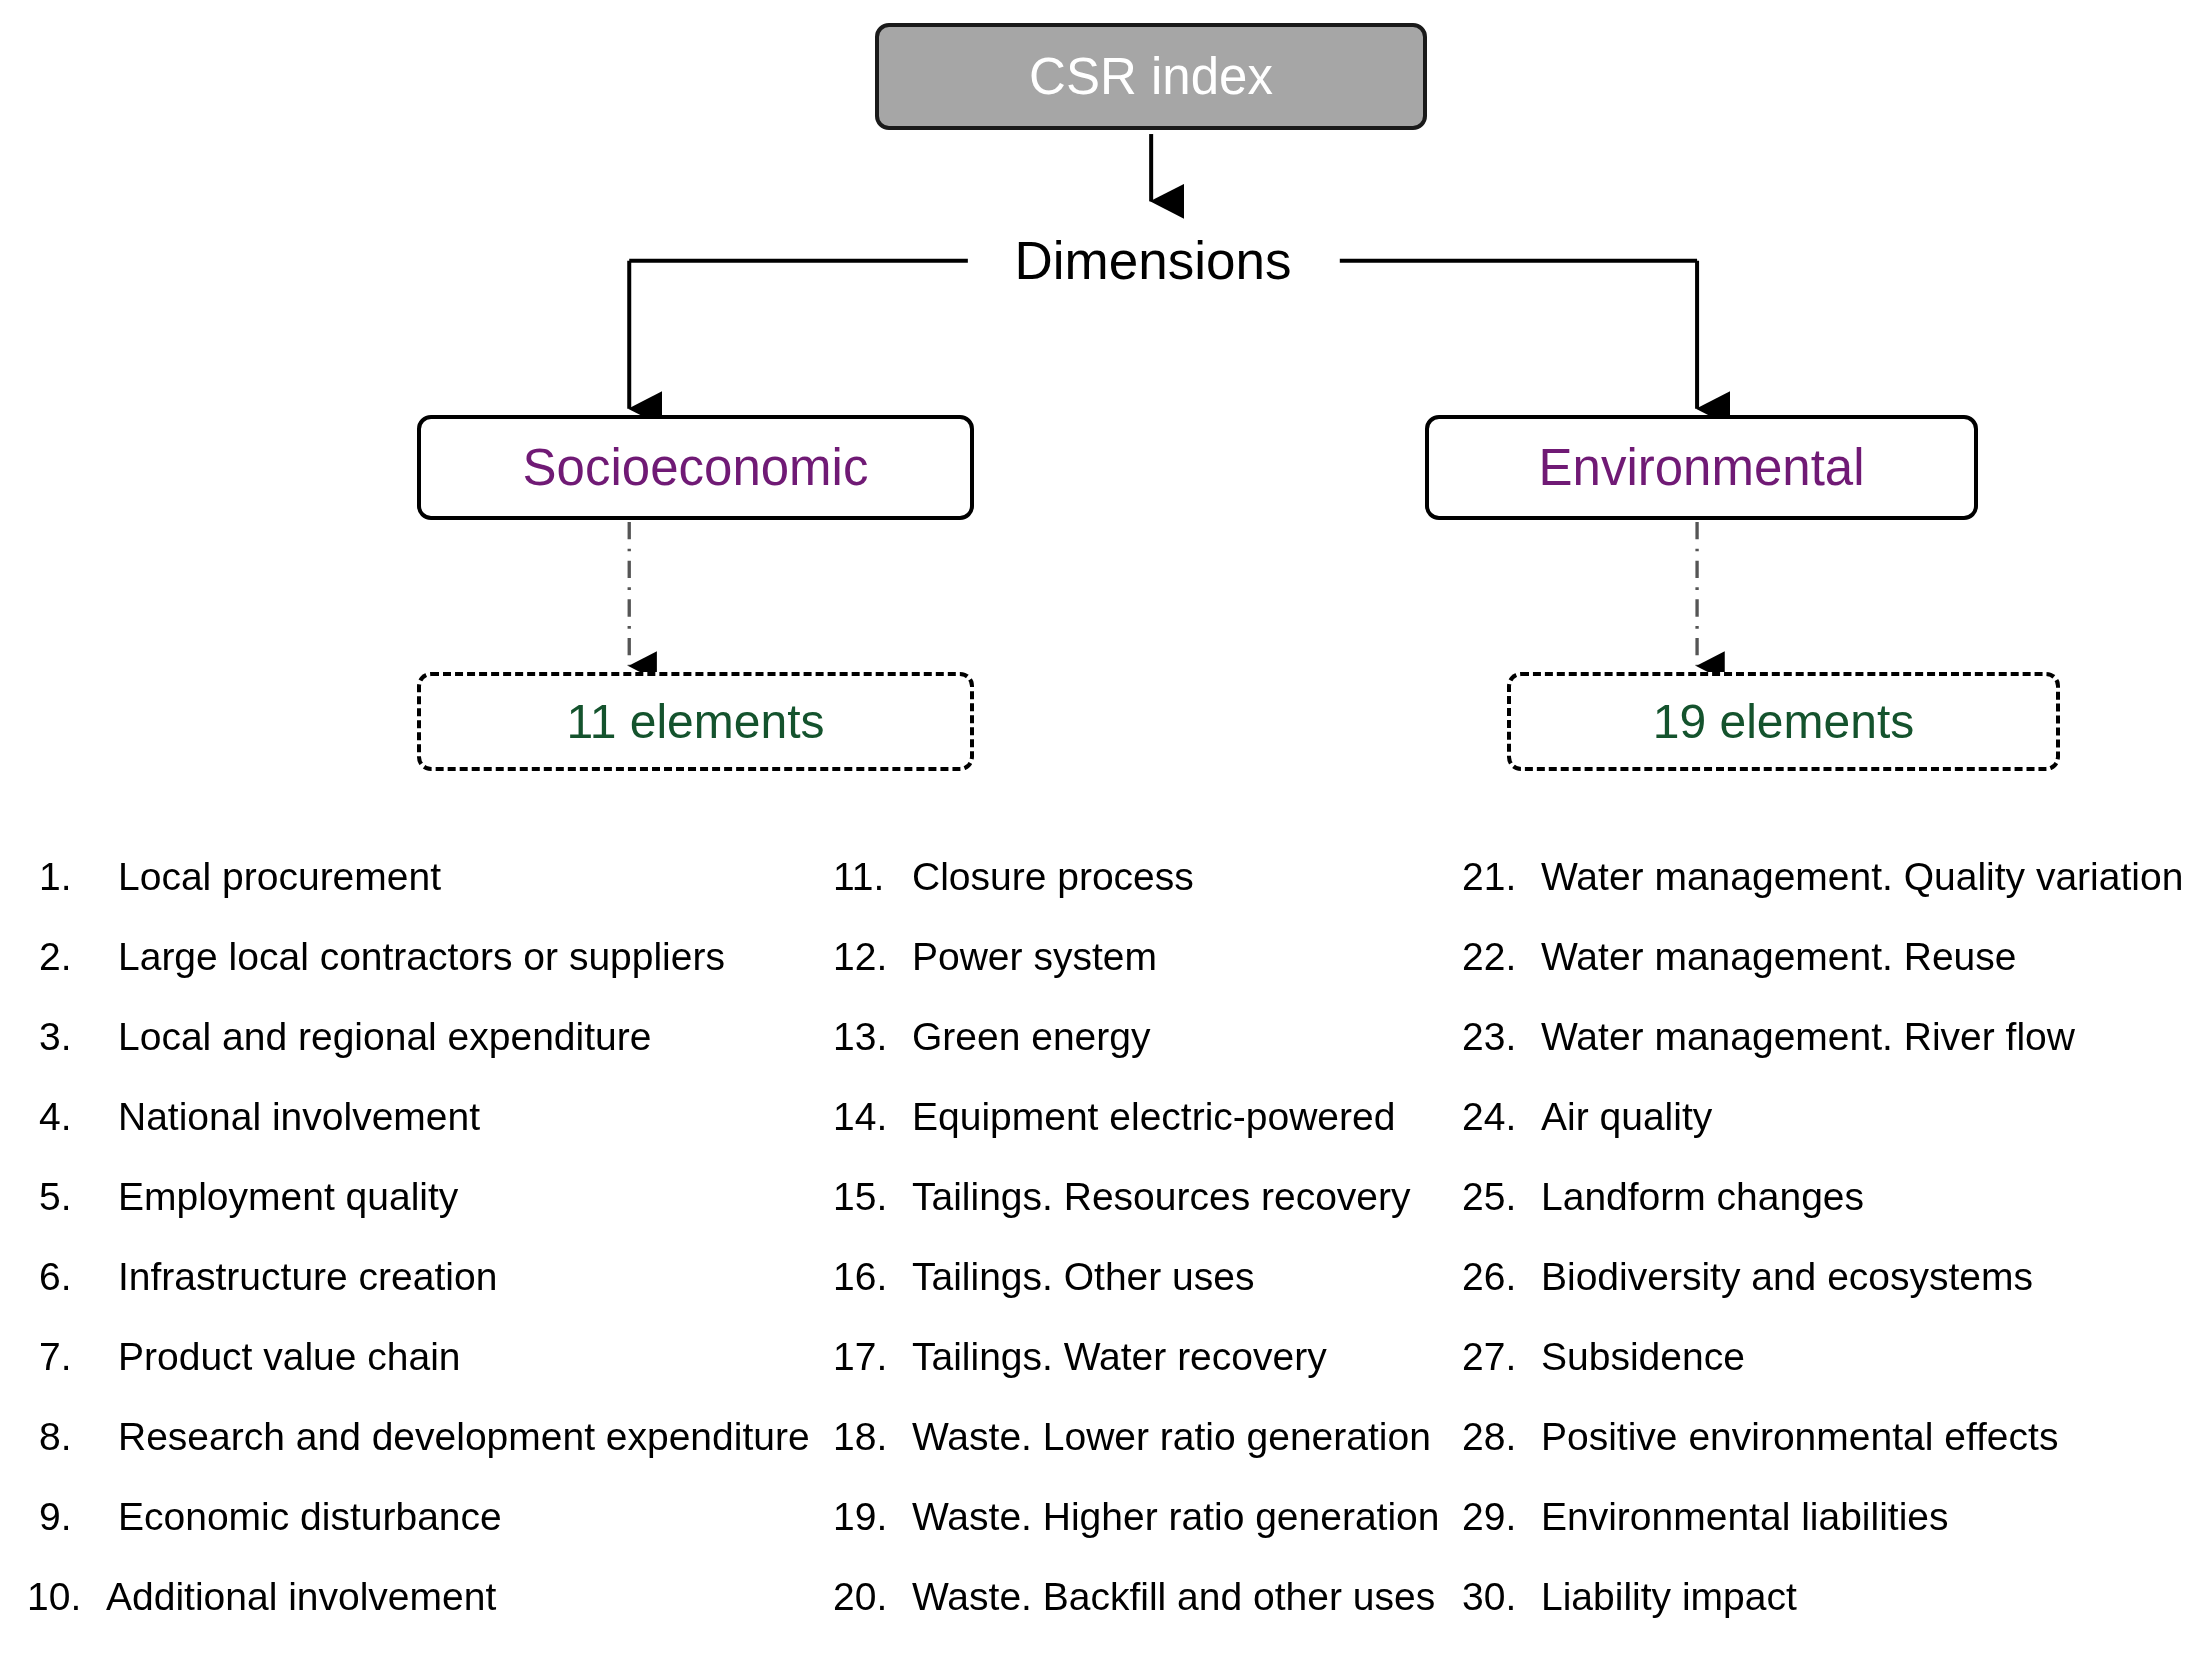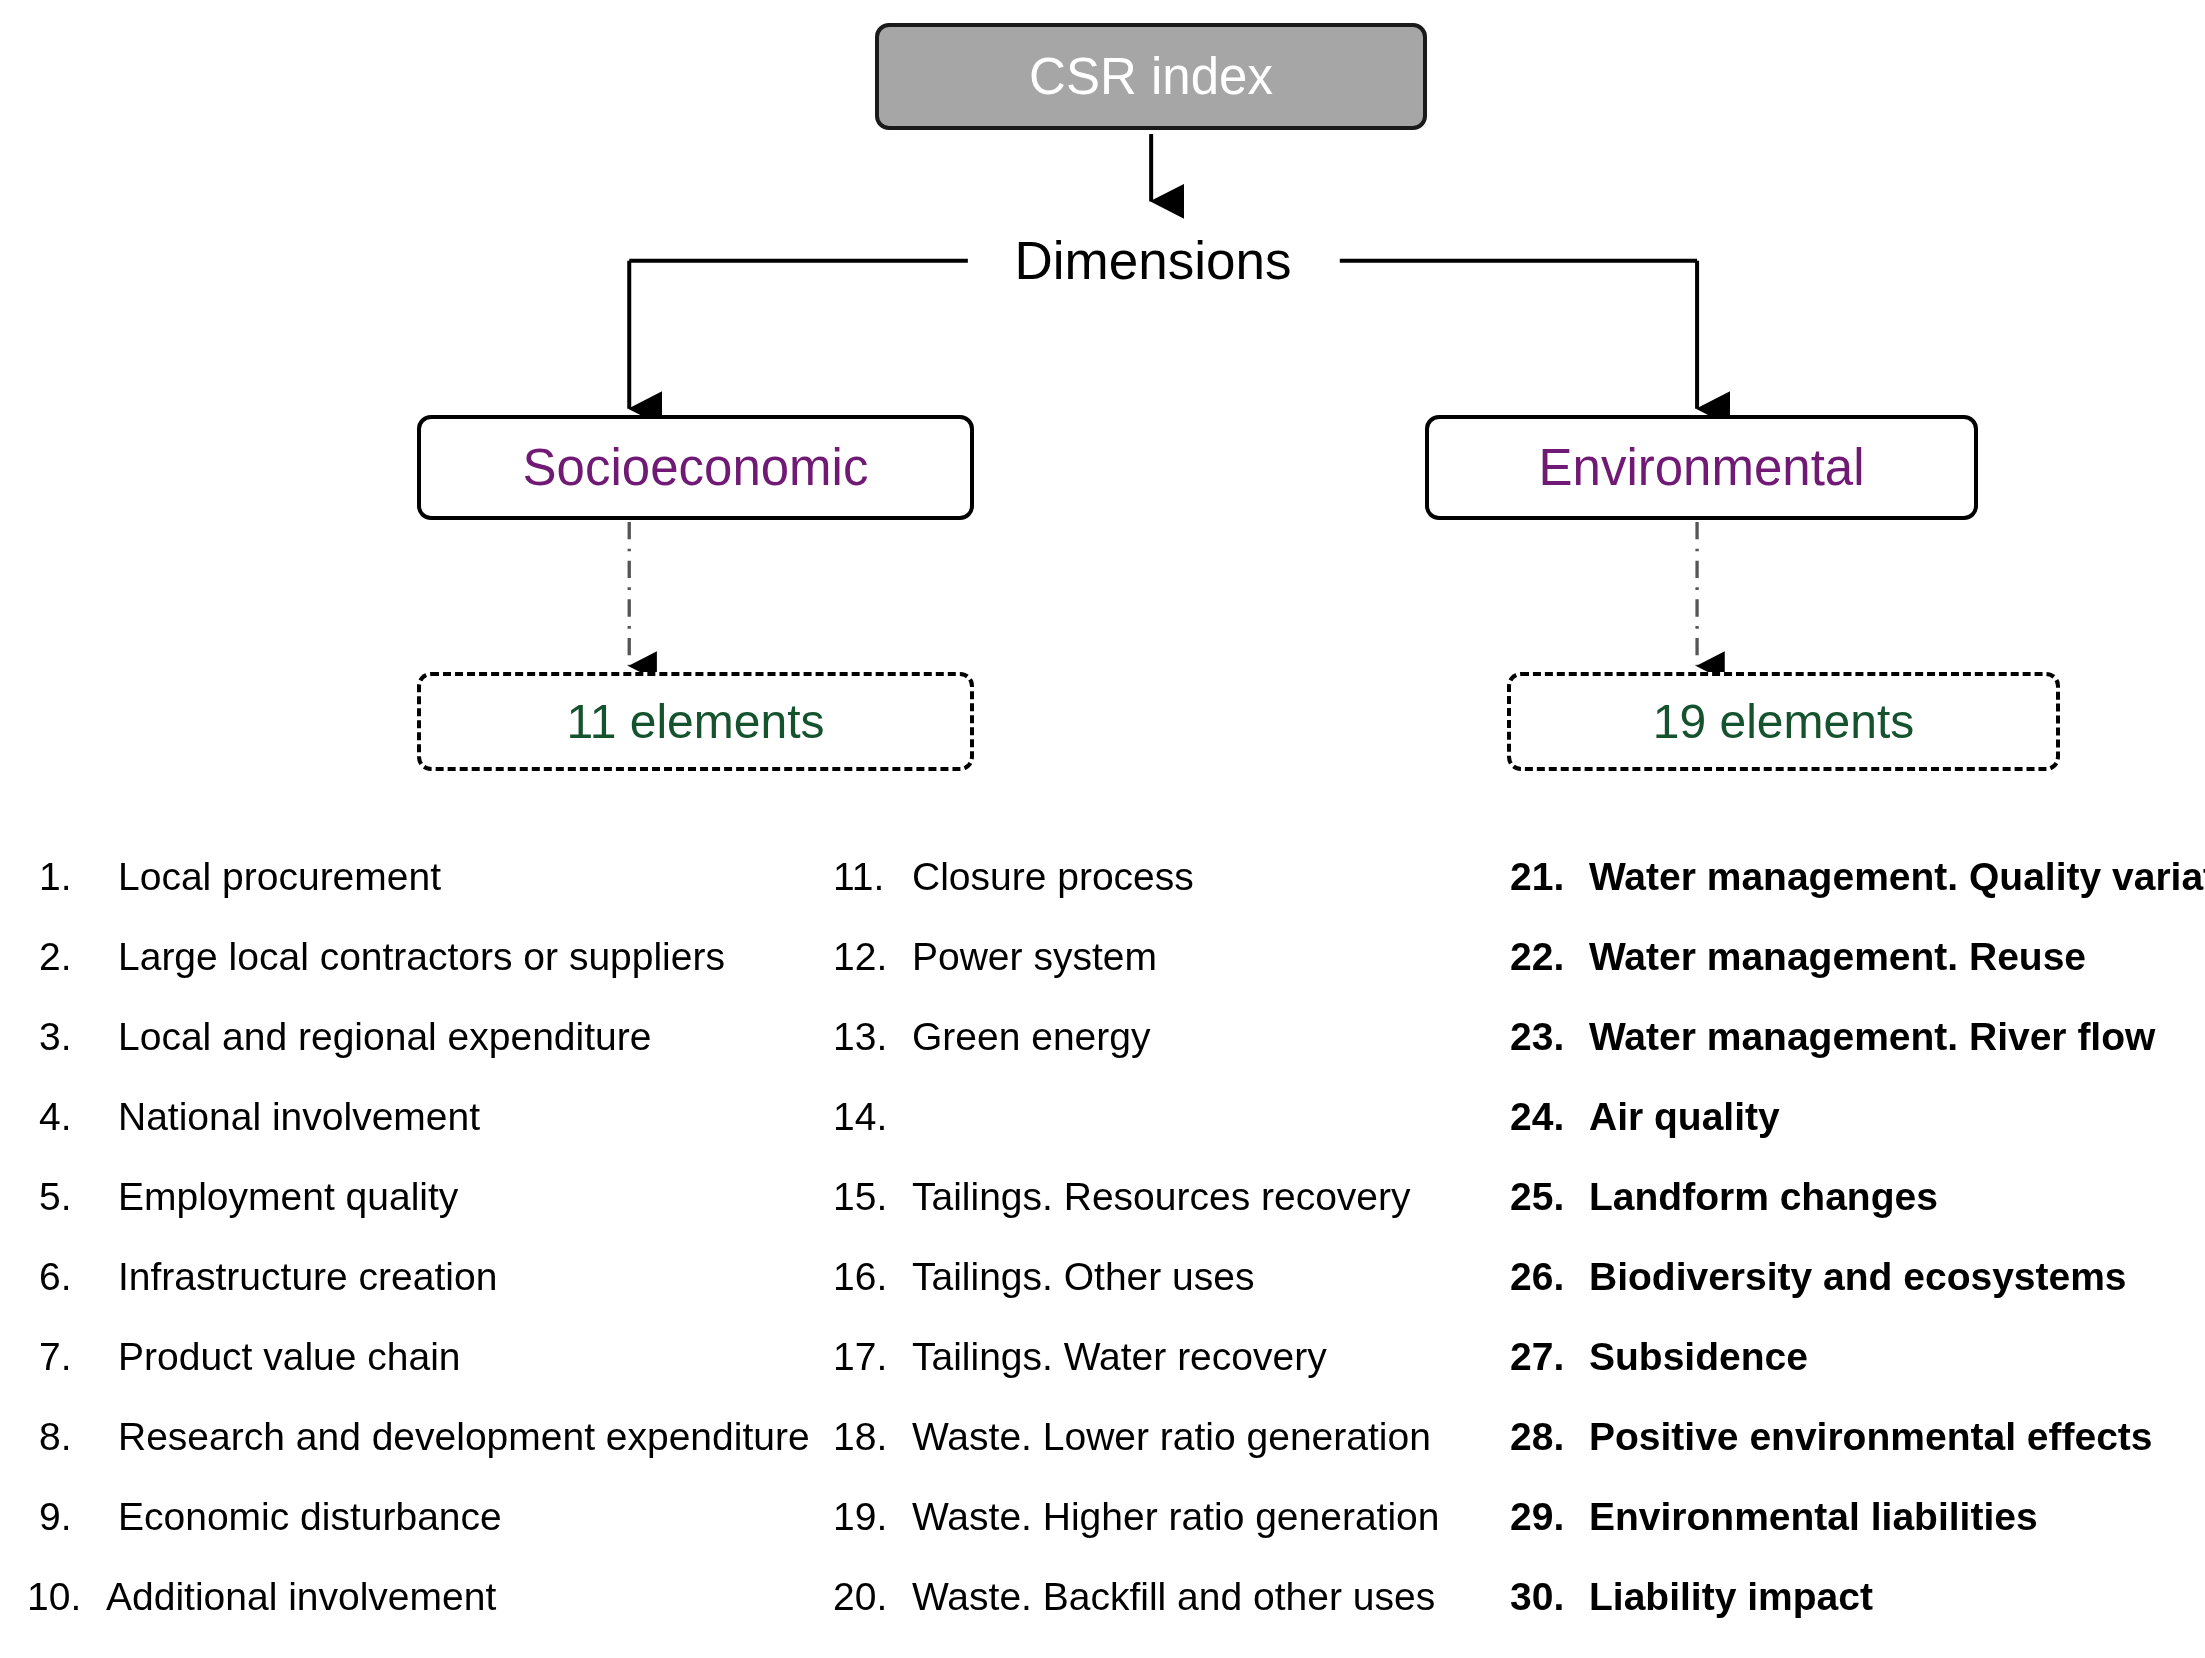--- a/index.html
+++ b/index.html
@@ -90,21 +90,21 @@
     top: 855px;
     width: 2205px;
     height: 803px;
   }
   .list-column {
     position: absolute;
     top: 0;
   }
   .col-1 { left: 27px;   width: 787px; }
   .col-2 { left: 833px; width: 667px; }
-  .col-3 { left: 1510px; width: 693px; font-weight: bold; }
+  .col-3 { left: 1462px; width: 693px; }
 
   .list-item {
     display: flex;
     align-items: baseline;
     height: 80px;
     font-size: 39px;
     white-space: nowrap;
   }
   .item-number {
     flex: 0 0 79px;
@@ -221,20 +221,21 @@
       <div class="list-item">
         <span class="item-number">12.</span>
         <span class="item-label">Power system</span>
       </div>
       <div class="list-item">
         <span class="item-number">13.</span>
         <span class="item-label">Green energy</span>
       </div>
       <div class="list-item">
         <span class="item-number">14.</span>
+        <span class="item-label">Equipment electric-powered</span>
       </div>
       <div class="list-item">
         <span class="item-number">15.</span>
         <span class="item-label">Tailings. Resources recovery</span>
       </div>
       <div class="list-item">
         <span class="item-number">16.</span>
         <span class="item-label">Tailings. Other uses</span>
       </div>
       <div class="list-item">

